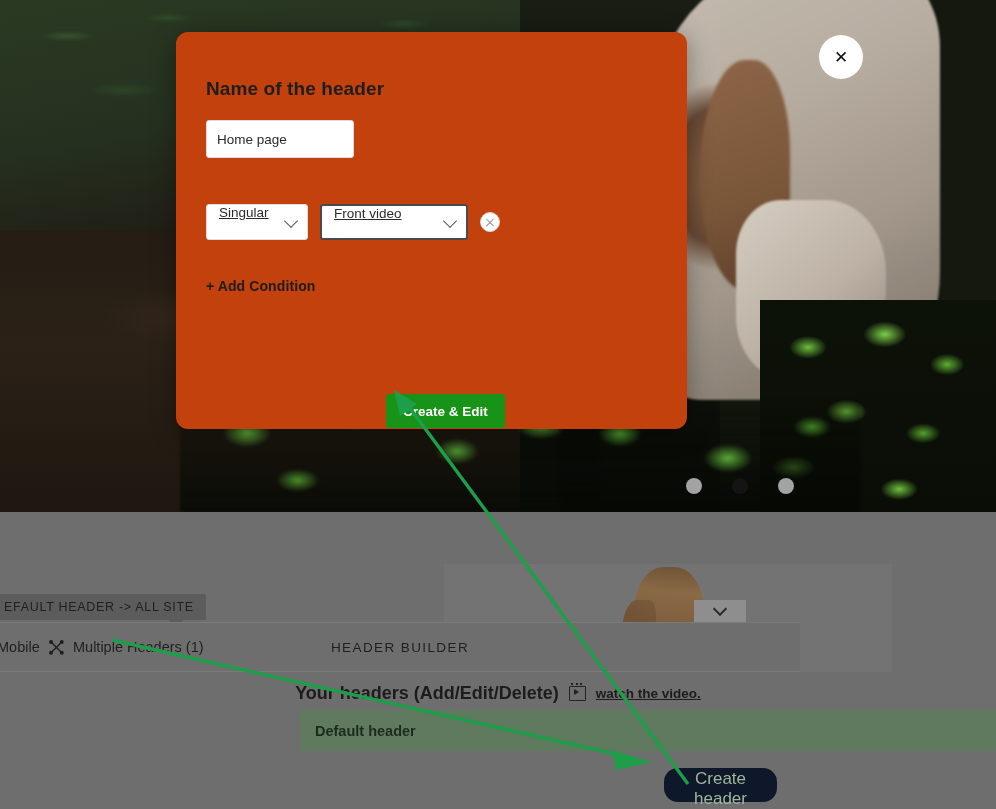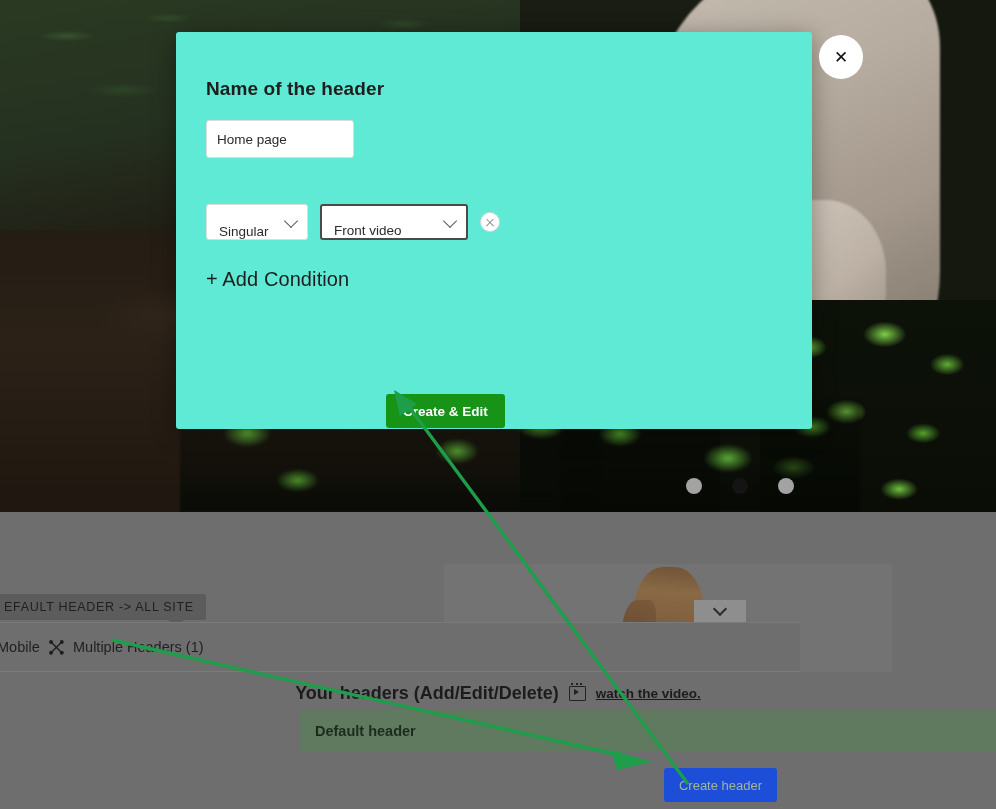--- a/index.html
+++ b/index.html
@@ -131,23 +131,23 @@
     left: 686px; top: 478px;
     display: flex; gap: 30px; align-items: center;
   }
   .dot { width: 16px; height: 16px; border-radius: 50%; background: #a3a3a3; }
   .dot.active { background: #141414; }
 
   
   .modal {
     position: absolute;
     left: 176px; top: 32px;
-    width: 636px; height: 397px;
-    background: #5eead4;
-    border-radius: 3px;
+    width: 511px; height: 397px;
+    background: #c2410c;
+    border-radius: 12px;
     box-shadow: 0 4px 24px rgba(0,0,0,.35);
   }
   .modal-inner { padding: 46px 30px 0 30px; }
   .section-title {
     font-size: 19px;
     font-weight: bold;
     color: #1e1e1e;
     margin: 0;
     letter-spacing: .1px;
   }
@@ -173,26 +173,27 @@
     gap: 12px;
   }
   .sel {
     position: relative;
     height: 36px;
     box-sizing: border-box;
     border: 1px solid #dedede;
     border-radius: 3px;
     background: #fff;
     display: flex;
-    align-items: flex-end;
+    align-items: flex-start;
     padding: 0 30px 0 12px;
     font-size: 13.5px;
     color: #2b2b2b;
     cursor: pointer;
     user-select: none;
+    text-decoration: underline;
   }
   .sel.sel-singular { width: 102px; }
   .sel.sel-page {
     width: 148px;
     border: 2px solid #4a4a4a;
   }
   .sel .caret {
     position: absolute;
     right: 11px; top: 50%;
     width: 9px; height: 9px;
@@ -213,23 +214,23 @@
   .remove-cond::before, .remove-cond::after {
     content: "";
     position: absolute;
     left: 4px; top: 8.5px;
     width: 10px; height: 1.2px;
     background: #8d8d8d;
   }
   .remove-cond::before { transform: rotate(45deg); }
   .remove-cond::after { transform: rotate(-45deg); }
   .add-cond {
-    margin-top: 28px;
-    font-size: 20px;
-    font-weight: normal;
+    margin-top: 38px;
+    font-size: 14px;
+    font-weight: bold;
     color: #1e1e1e;
     cursor: pointer;
     display: inline-block;
     letter-spacing: .1px;
   }
   .btn-create-edit {
     position: absolute;
     left: 210px; top: 362px;
     height: 34px;
     padding: 0 17px;
@@ -417,26 +418,26 @@
     box-sizing: border-box;
     font-size: 14.5px;
     font-weight: bold;
     color: #1c2b1c;
     cursor: pointer;
   }
   .btn-create-header {
     position: absolute;
     left: 664px; top: 768px;
     width: 113px; height: 34px;
-    background: #1d4ed8;
+    background: #0f172a;
     border: none;
-    border-radius: 3px;
+    border-radius: 14px;
     color: #9db69c;
     font-family: "Liberation Sans", sans-serif;
-    font-size: 13px;
+    font-size: 17px;
     cursor: pointer;
   }
 
   
   .annots {
     position: absolute;
     left: 0; top: 0;
     width: 996px; height: 809px;
     pointer-events: none;
   }
@@ -512,20 +513,21 @@
         <svg class="mh-icon" viewBox="0 0 18 18">
           <circle cx="3.2" cy="3.2" r="2.1" fill="#1f1f1f"></circle>
           <circle cx="14.6" cy="3.2" r="2.1" fill="#1f1f1f"></circle>
           <circle cx="3.2" cy="14.6" r="2.1" fill="#1f1f1f"></circle>
           <circle cx="14.6" cy="14.6" r="2.1" fill="#1f1f1f"></circle>
           <path d="M3.2 3.2 L14.6 14.6 M14.6 3.2 L3.2 14.6" stroke="#1f1f1f" stroke-width="1.5" fill="none"></path>
         </svg>
         <span>Multiple Headers (1)</span>
       </span>
 
+      <span class="tb-center">HEADER BUILDER</span>
     </div>
 
     <div class="headers-title-row">
       <span class="headers-title">Your headers (Add/Edit/Delete)</span>
       <span class="video-icon"></span>
       <span class="watch-link">watch the video.</span>
     </div>
   </div>
 
   <div class="header-row">Default header</div>

